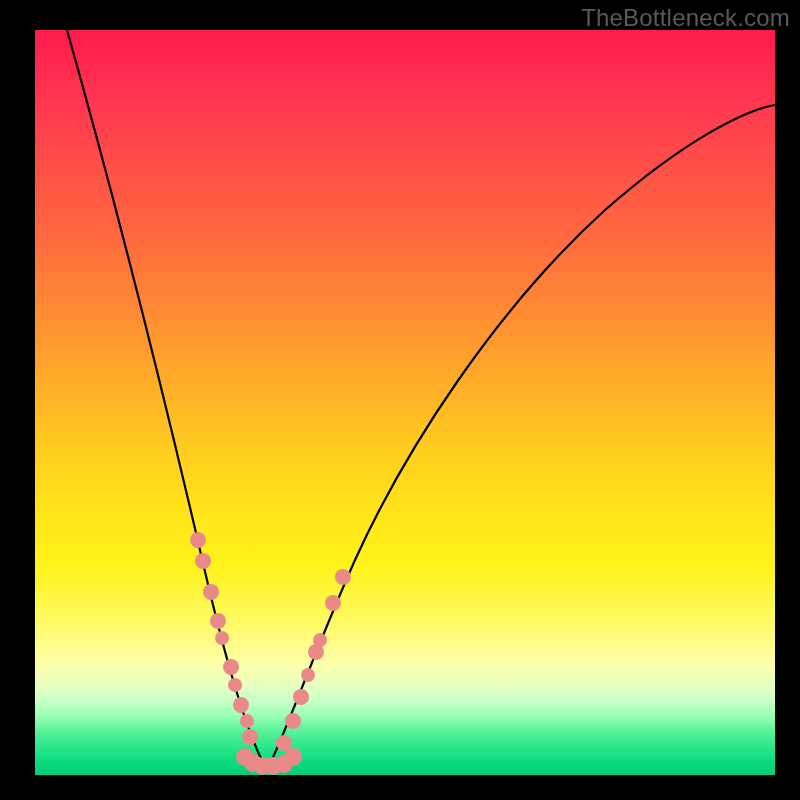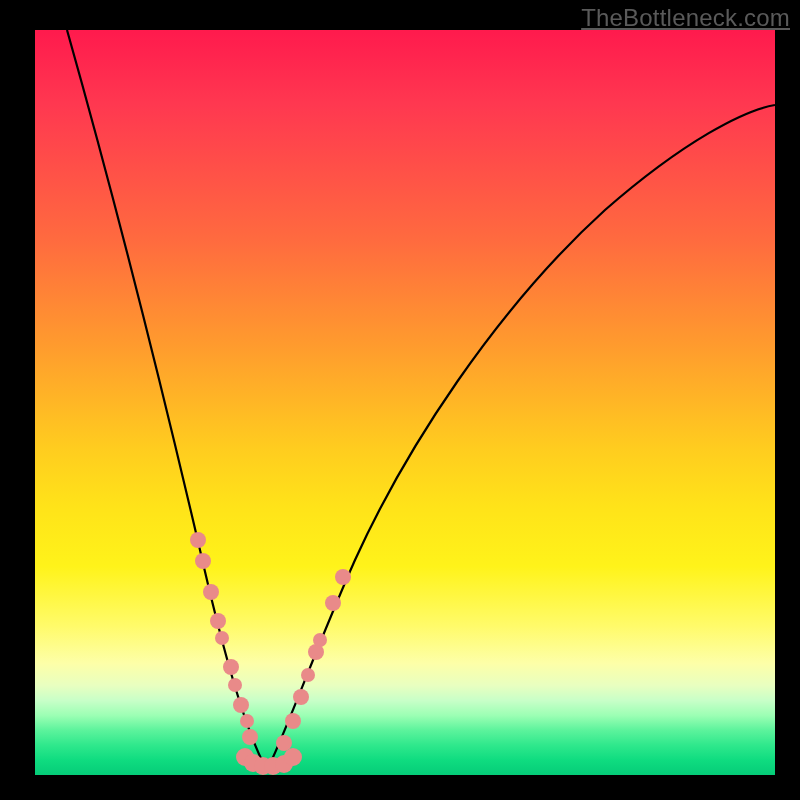--- a/index.html
+++ b/index.html
@@ -45,21 +45,20 @@
     );
   }
   .watermark {
     position: absolute;
     top: 4px;
     right: 10px;
     color: #5a5a5a;
     font-size: 24px;
     font-weight: 500;
     letter-spacing: 0.2px;
-    text-decoration: underline;
   }
   svg.curves {
     position: absolute;
     left: 0;
     top: 0;
   }
 </style>
 </head>
 <body>
 

